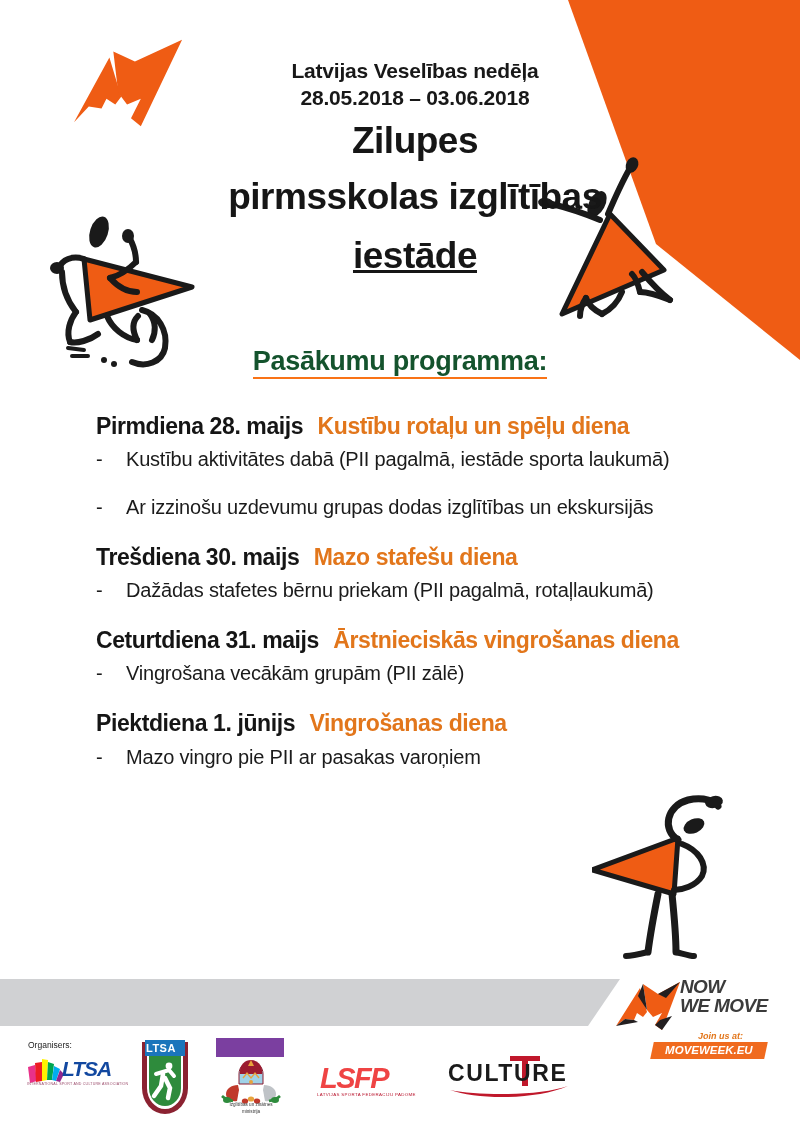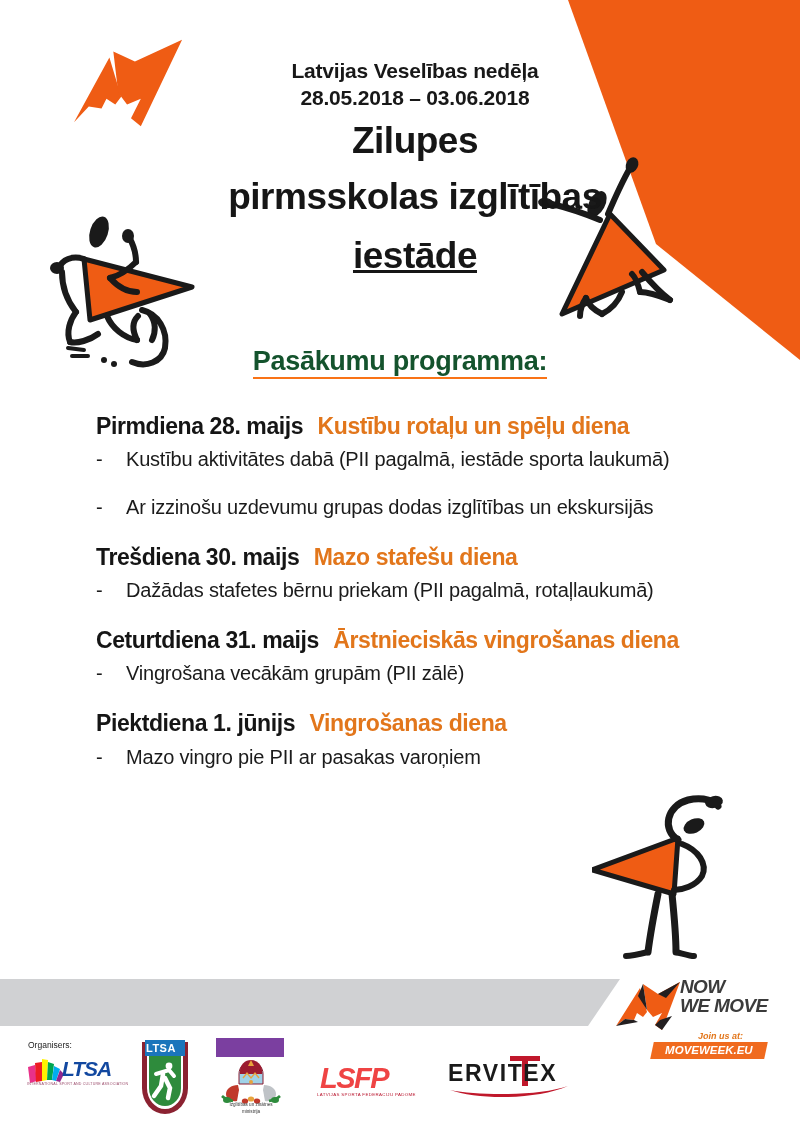--- a/index.html
+++ b/index.html
@@ -503,18 +503,18 @@
       <div class="lsfp-word">LSFP</div>
       <div class="lsfp-sub">LATVIJAS SPORTA FEDERĀCIJU PADOME</div>
     </div>
 
     <div class="ervitex">
       <svg width="130" height="48" viewBox="0 0 130 48" style="position:absolute;left:0;top:0;">
         <rect x="78" y="0" width="6" height="30" fill="#C0182B"></rect>
         <rect x="66" y="0" width="30" height="5" fill="#C0182B"></rect>
         <path d="M6,34 C34,44 92,44 124,30 C96,40 36,40 6,34 z" fill="#C0182B"></path>
       </svg>
-      <div class="ervitex-word">ERVITEX</div>
+      <div class="ervitex-word">CULTURE</div>
     </div>
 
   </div>
 
 </div>
 
 </body></html>

